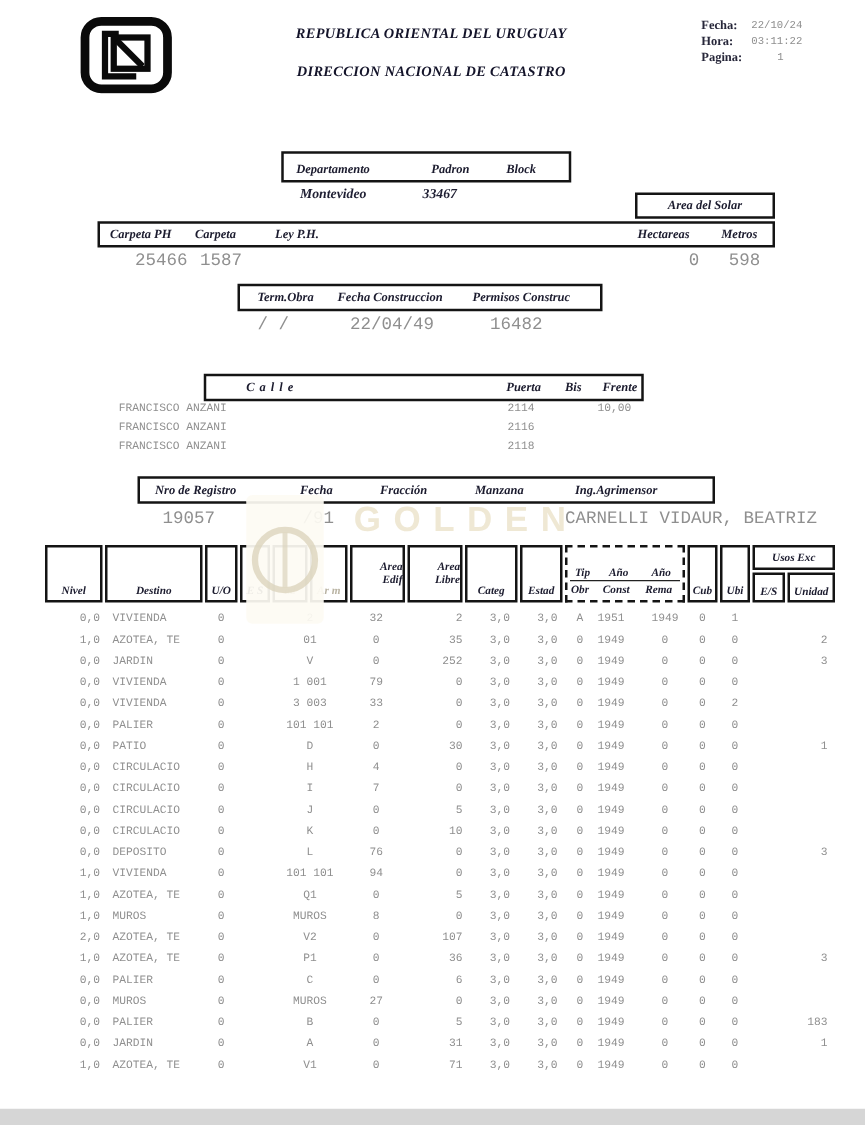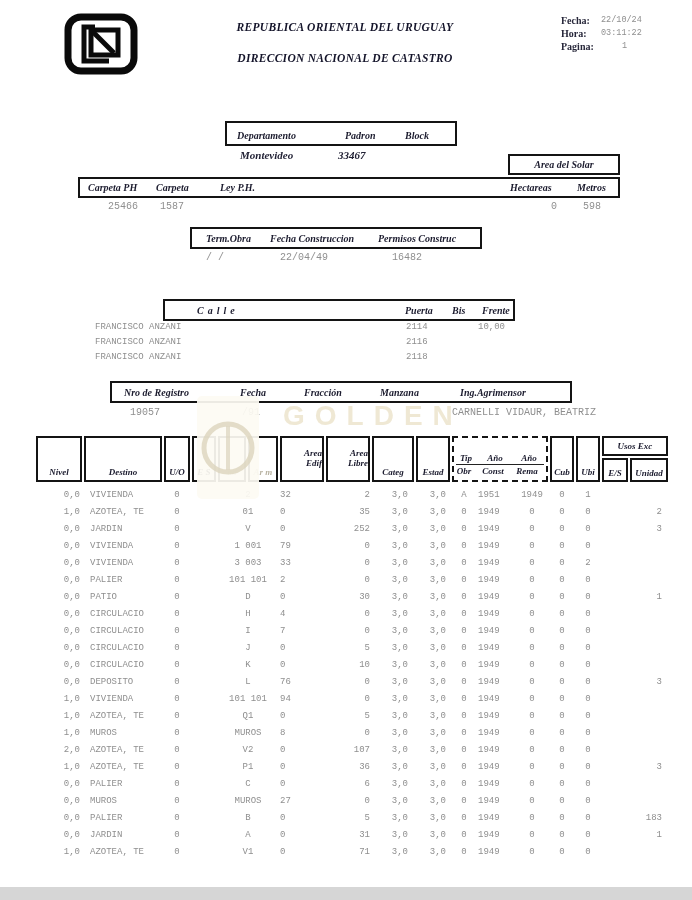--- a/index.html
+++ b/index.html
@@ -24,21 +24,21 @@
   
   .fbox{position:absolute;border:2px solid #141414;box-sizing:border-box;background:transparent;}
   .fbox .lbl{position:absolute;bottom:3px;font-size:10px;white-space:nowrap;}
   .dept-box{left:225px;top:121px;width:232px;height:25px;}
   .solar-box{left:508px;top:154px;width:112px;height:21px;}
   .solar-box .lbl{left:0;width:108px;text-align:center;}
   .carpeta-bar{left:78px;top:177px;width:542px;height:21px;}
   .obra-box{left:190px;top:227px;width:292px;height:22px;}
   .calle-box{left:163px;top:299px;width:352px;height:22px;}
   .registro-box{left:110px;top:381px;width:462px;height:22px;}
-  .val{position:absolute;font-size:10px;white-space:nowrap;}
+  .val{position:absolute;font-size:14px;white-space:nowrap;}
   .bival{font-family:"Liberation Serif",serif;font-style:italic;font-weight:bold;color:#1f1f33;font-size:11px;}
   .calle-label{letter-spacing:4px;}
   
   .calle-rows{position:absolute;left:0;top:322px;width:692px;}
   .calle-row{position:relative;height:15px;font-family:"Liberation Mono",monospace;
              font-size:9px;color:#8f8f8f;}
   .cr-name{position:absolute;left:95px;}
   .cr-puerta{position:absolute;left:406px;}
   .cr-frente{position:absolute;left:478px;}
   
@@ -68,21 +68,21 @@
              font-style:italic;font-weight:bold;font-size:9px;color:#1b1b2e;}
   .usos-es{width:26px;} .usos-unidad{flex:1;}
   .ubody{margin-top:5px;}
   .urow{display:grid;grid-template-columns:var(--cols);column-gap:2px;height:17px;
         font-family:"Liberation Mono",monospace;font-size:9px;color:#8f8f8f;}
   .uc{line-height:17px;white-space:nowrap;overflow:visible;}
   .u-nivel{text-align:right;padding-right:2px;}
   .u-destino{text-align:left;padding-left:6px;}
   .u-uo{text-align:center;}
   .u-unidad{grid-column:5 / span 2;text-align:center;}
-  .u-aedif{text-align:left;padding-right:2px;}
+  .u-aedif{text-align:center;padding-right:2px;}
   .u-alibre{text-align:right;}
   .u-categ{text-align:right;padding-right:6px;}
   .u-estad{text-align:right;padding-right:4px;}
   .u-tobr{text-align:center;}
   .u-aconst{text-align:left;padding-right:6px;}
   .u-arema{text-align:center;}
   .u-cub{text-align:center;}
   .u-ubi{text-align:center;}
   .u-usos{text-align:right;padding-right:6px;}
   

